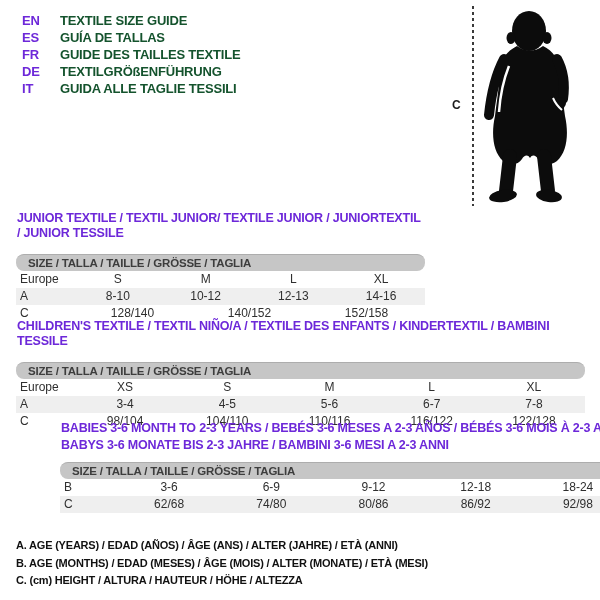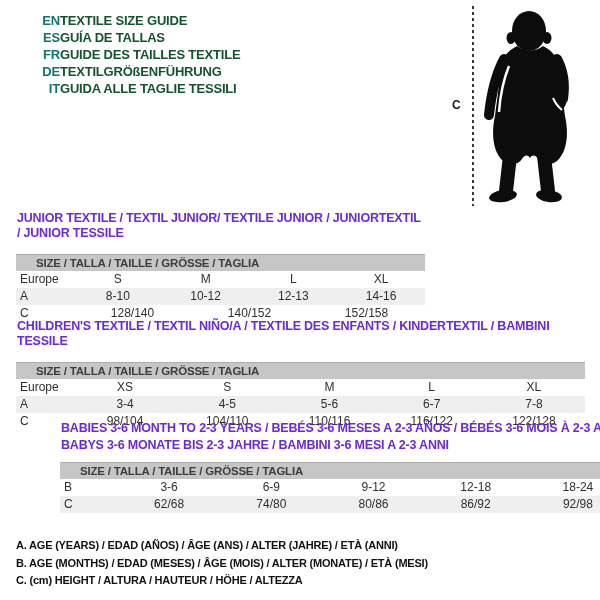--- a/index.html
+++ b/index.html
@@ -2,40 +2,40 @@
 <html><head>
 <meta charset="utf-8">
 <style>
   html,body{margin:0;padding:0;background:#fff;}
   .page{position:relative;width:600px;height:600px;background:#fff;overflow:hidden;
         font-family:"Liberation Sans",sans-serif;}
 
   
   .lang-list{position:absolute;left:22px;top:12px;}
   .lang-row{display:flex;height:17px;line-height:17px;}
-  .lang-code{width:38px;font-weight:bold;font-size:13px;color:#0f766e;letter-spacing:-0.2px;text-align:right;}
+  .lang-code{width:38px;font-weight:bold;font-size:13px;color:#6d28d9;letter-spacing:-0.2px;}
   .lang-title{font-weight:bold;font-size:13px;color:#14532d;letter-spacing:-0.2px;white-space:nowrap;}
 
   
   .dotted-line{position:absolute;left:472px;top:6px;width:2px;height:200px;
                background:repeating-linear-gradient(to bottom,#3a3a3a 0 3px,transparent 3px 6px);}
   .measure-label{position:absolute;left:452px;top:98px;font-weight:bold;font-size:12px;color:#1c1c1c;}
   .toddler{position:absolute;left:483px;top:6px;}
 
   
   .table-sec{position:absolute;left:16px;}
   .sec-0{top:211px;width:409px;}
   .sec-1{top:319px;width:569px;}
   .sec-2{top:420px;width:569px;margin-left:44px;}
   .table-title{font-size:12.5px;font-weight:bold;color:#6d28d9;line-height:15px;margin:0 0 13px 1px;
                letter-spacing:-0.2px;white-space:pre-line;}
   .sec-2 .table-title{line-height:16.5px;margin-bottom:9px;}
   .size-bar{height:17px;line-height:16px;background:#c6c6c6;color:#3d3d3d;font-size:11.5px;
-            font-weight:bold;padding-left:20px;border-top:1px solid #adadad;box-sizing:border-box;
-            letter-spacing:-0.2px;}
+            font-weight:bold;padding-left:12px;border-top:1px solid #adadad;box-sizing:border-box;
+            letter-spacing:-0.2px;border-radius:8px;}
   .t-row{display:flex;height:17px;line-height:17px;font-size:12px;color:#2f2f2f;}
   .t-row.shaded{background:#efefef;}
   .t-label{width:58px;padding-left:4px;box-sizing:border-box;}
   .t-cell{flex:1;text-align:center;}
 
   
   .notes{position:absolute;left:16px;top:537px;}
   .note-line{font-size:11px;font-weight:bold;color:#111;height:17.5px;line-height:17.5px;
              letter-spacing:-0.2px;white-space:nowrap;}
 </style>

